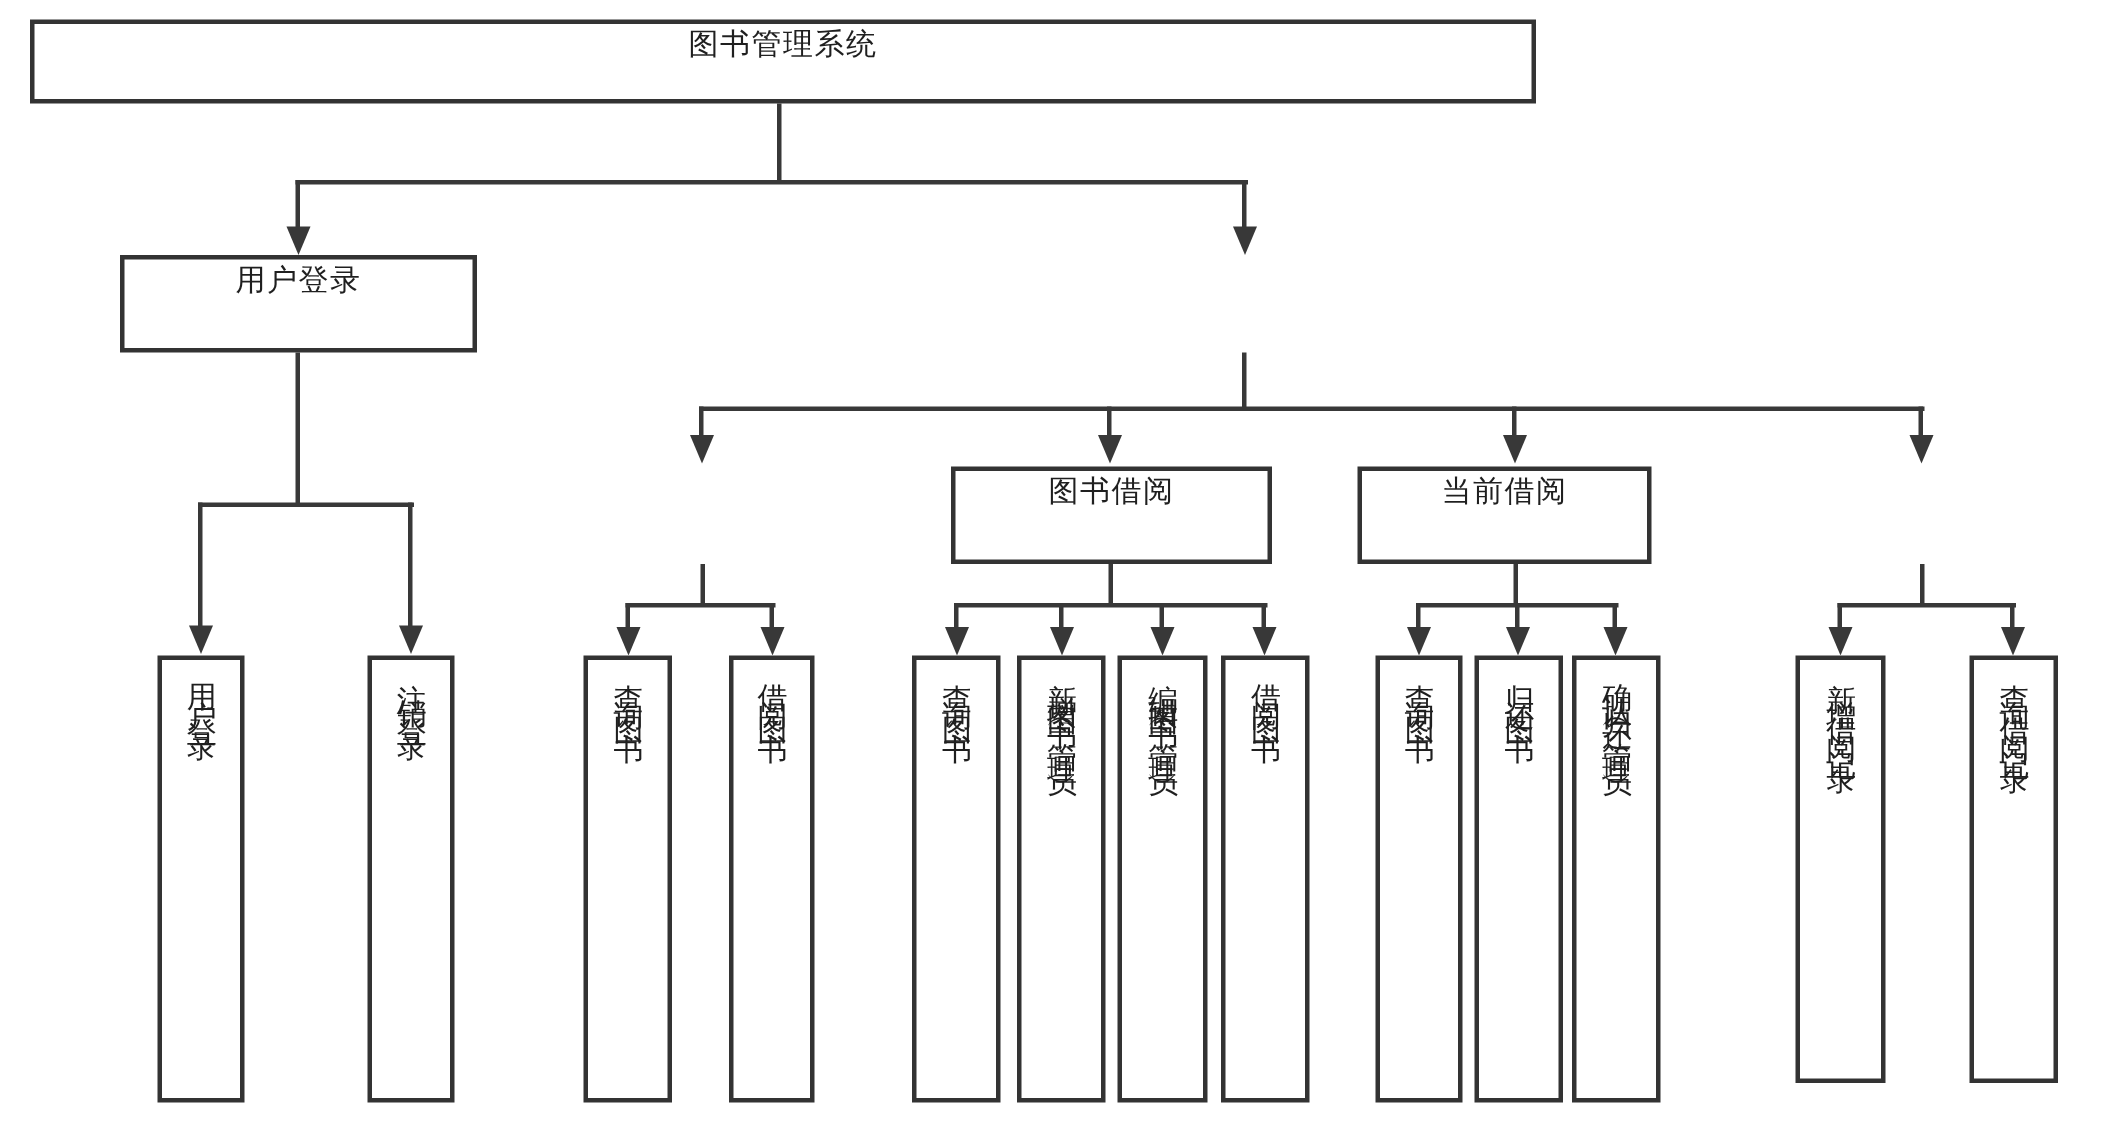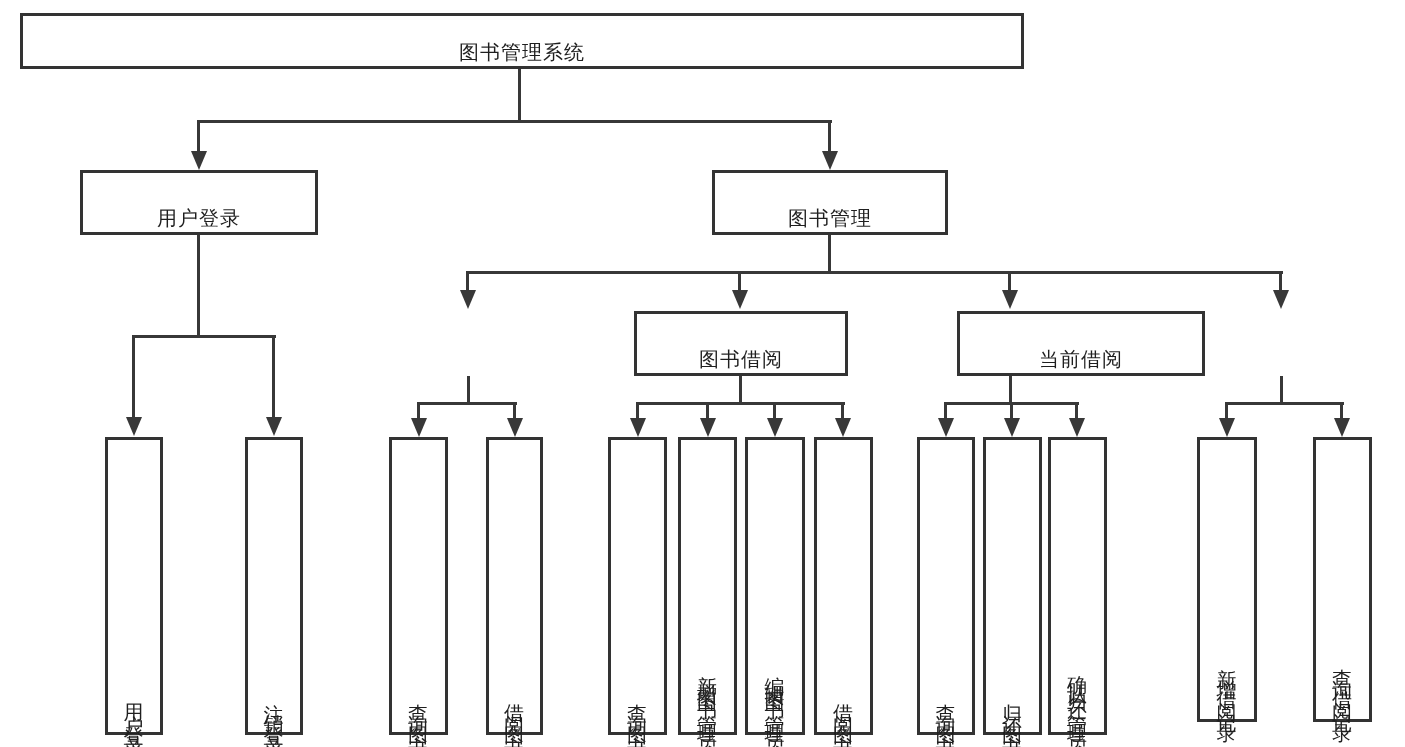--- a/index.html
+++ b/index.html
@@ -2,21 +2,21 @@
 <html><head>
 <meta charset="utf-8">
 <style>
   html,body{margin:0;padding:0;background:#ffffff;}
   .canvas{
     position:relative;width:1405px;height:747px;background:#ffffff;overflow:hidden;
     font-family:"Liberation Sans","DejaVu Sans",sans-serif;
   }
   .box{
     position:absolute;box-sizing:border-box;background:#ffffff;
-    border:3px solid #333333;display:flex;align-items:flex-end;justify-content:center;
+    border:3px solid #333333;display:flex;align-items:flex-start;justify-content:center;
   }
   .hlbl{
     font-size:20px;color:#1f1f1f;letter-spacing:1px;white-space:nowrap;
   }
   .vlbl{
     writing-mode:vertical-rl;text-orientation:mixed;
     font-size:20px;color:#1f1f1f;letter-spacing:11px;line-height:1;white-space:nowrap;
   }
   .vline{position:absolute;width:3px;background:#383838;}
   .hline{position:absolute;height:3px;background:#383838;}
@@ -44,23 +44,20 @@
     <div class="hline" style="left:197px;top:120px;width:635px"></div>
     <div class="vline" style="left:197px;top:120px;height:33px"></div>
     <div class="arrow" style="left:191px;top:151px"></div>
     <div class="vline" style="left:828px;top:120px;height:33px"></div>
     <div class="arrow" style="left:822px;top:151px"></div>
   </div>
 
   <div class="box" style="left:80px;top:170px;width:238px;height:65px">
     <span class="hlbl">用户登录</span>
   </div>
-  <div class="box" style="left:712px;top:170px;width:236px;height:65px">
-    <span class="hlbl">图书管理</span>
-  </div>
 
   <div>
     <div class="vline" style="left:197px;top:235px;height:102px"></div>
     <div class="hline" style="left:132px;top:335px;width:144px"></div>
     <div class="vline" style="left:132px;top:335px;height:83px"></div>
     <div class="arrow" style="left:126px;top:417px"></div>
     <div class="vline" style="left:272px;top:335px;height:83px"></div>
     <div class="arrow" style="left:266px;top:417px"></div>
   </div>
 
@@ -73,21 +70,21 @@
     <div class="arrow" style="left:732px;top:290px"></div>
     <div class="vline" style="left:1008px;top:271px;height:20px"></div>
     <div class="arrow" style="left:1002px;top:290px"></div>
     <div class="vline" style="left:1279px;top:271px;height:20px"></div>
     <div class="arrow" style="left:1273px;top:290px"></div>
   </div>
 
   <div class="box" style="left:634px;top:311px;width:214px;height:65px">
     <span class="hlbl">图书借阅</span>
   </div>
-  <div class="box" style="left:957px;top:311px;width:248px;height:65px">
+  <div class="box" style="left:905px;top:311px;width:196px;height:65px">
     <span class="hlbl">当前借阅</span>
   </div>
 
   <div>
     <div class="vline" style="left:467px;top:376px;height:27px"></div>
     <div class="hline" style="left:417px;top:402px;width:100px"></div>
     <div class="vline" style="left:417px;top:402px;height:17px"></div>
     <div class="arrow" style="left:411px;top:418px"></div>
     <div class="vline" style="left:513px;top:402px;height:17px"></div>
     <div class="arrow" style="left:507px;top:418px"></div>

